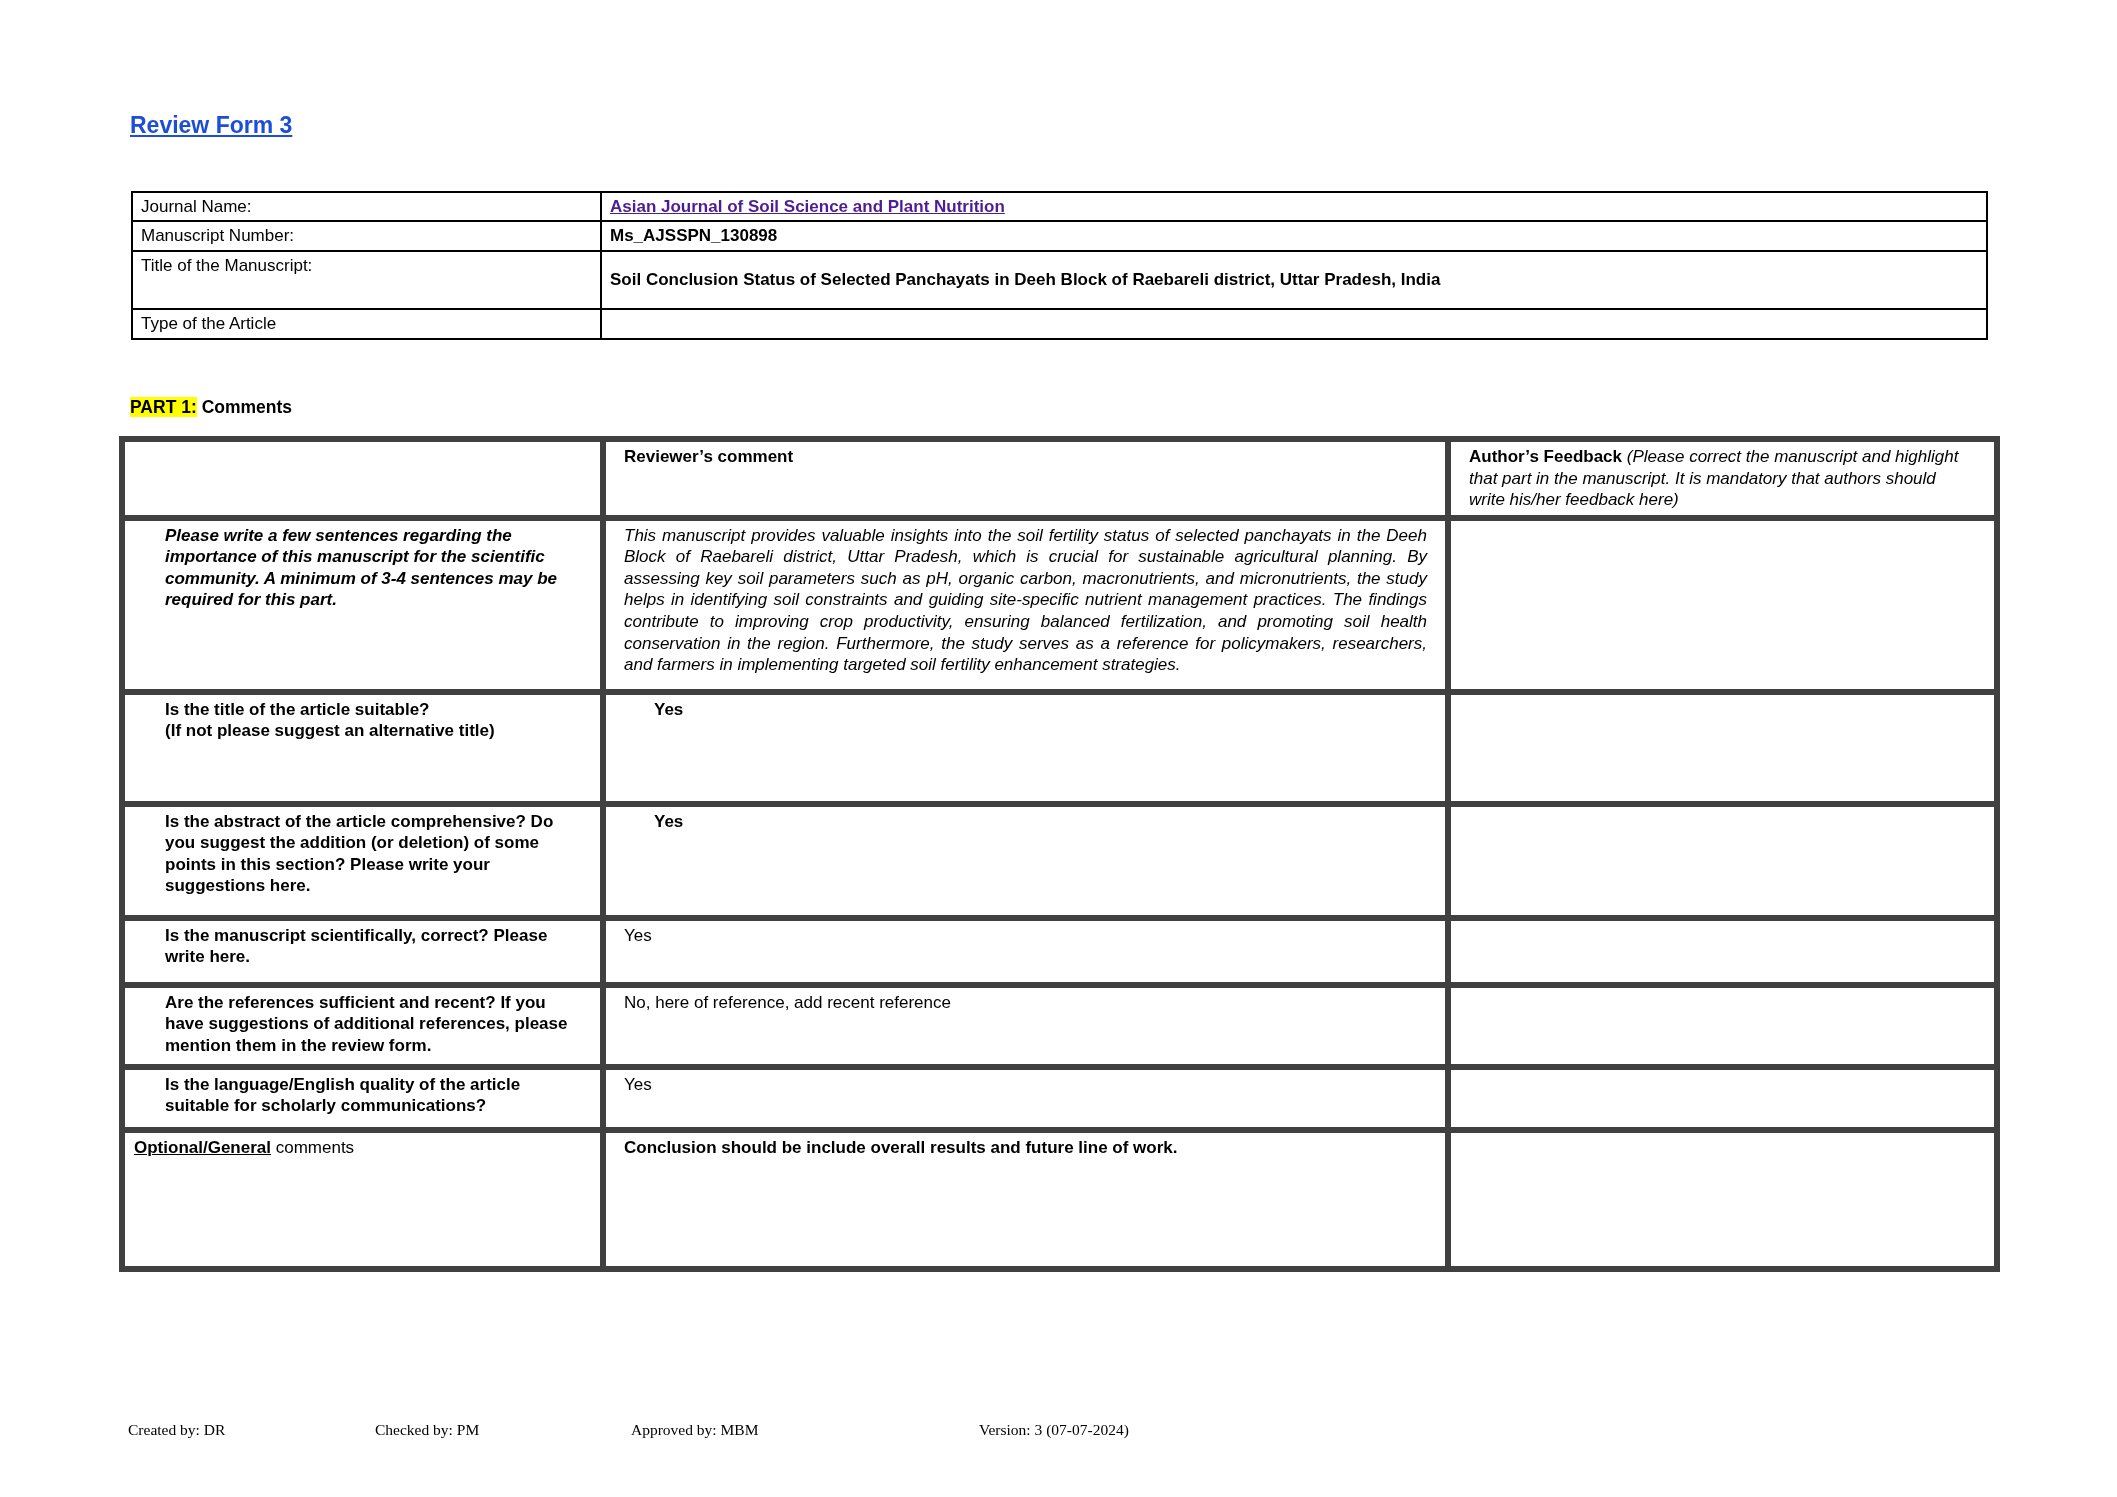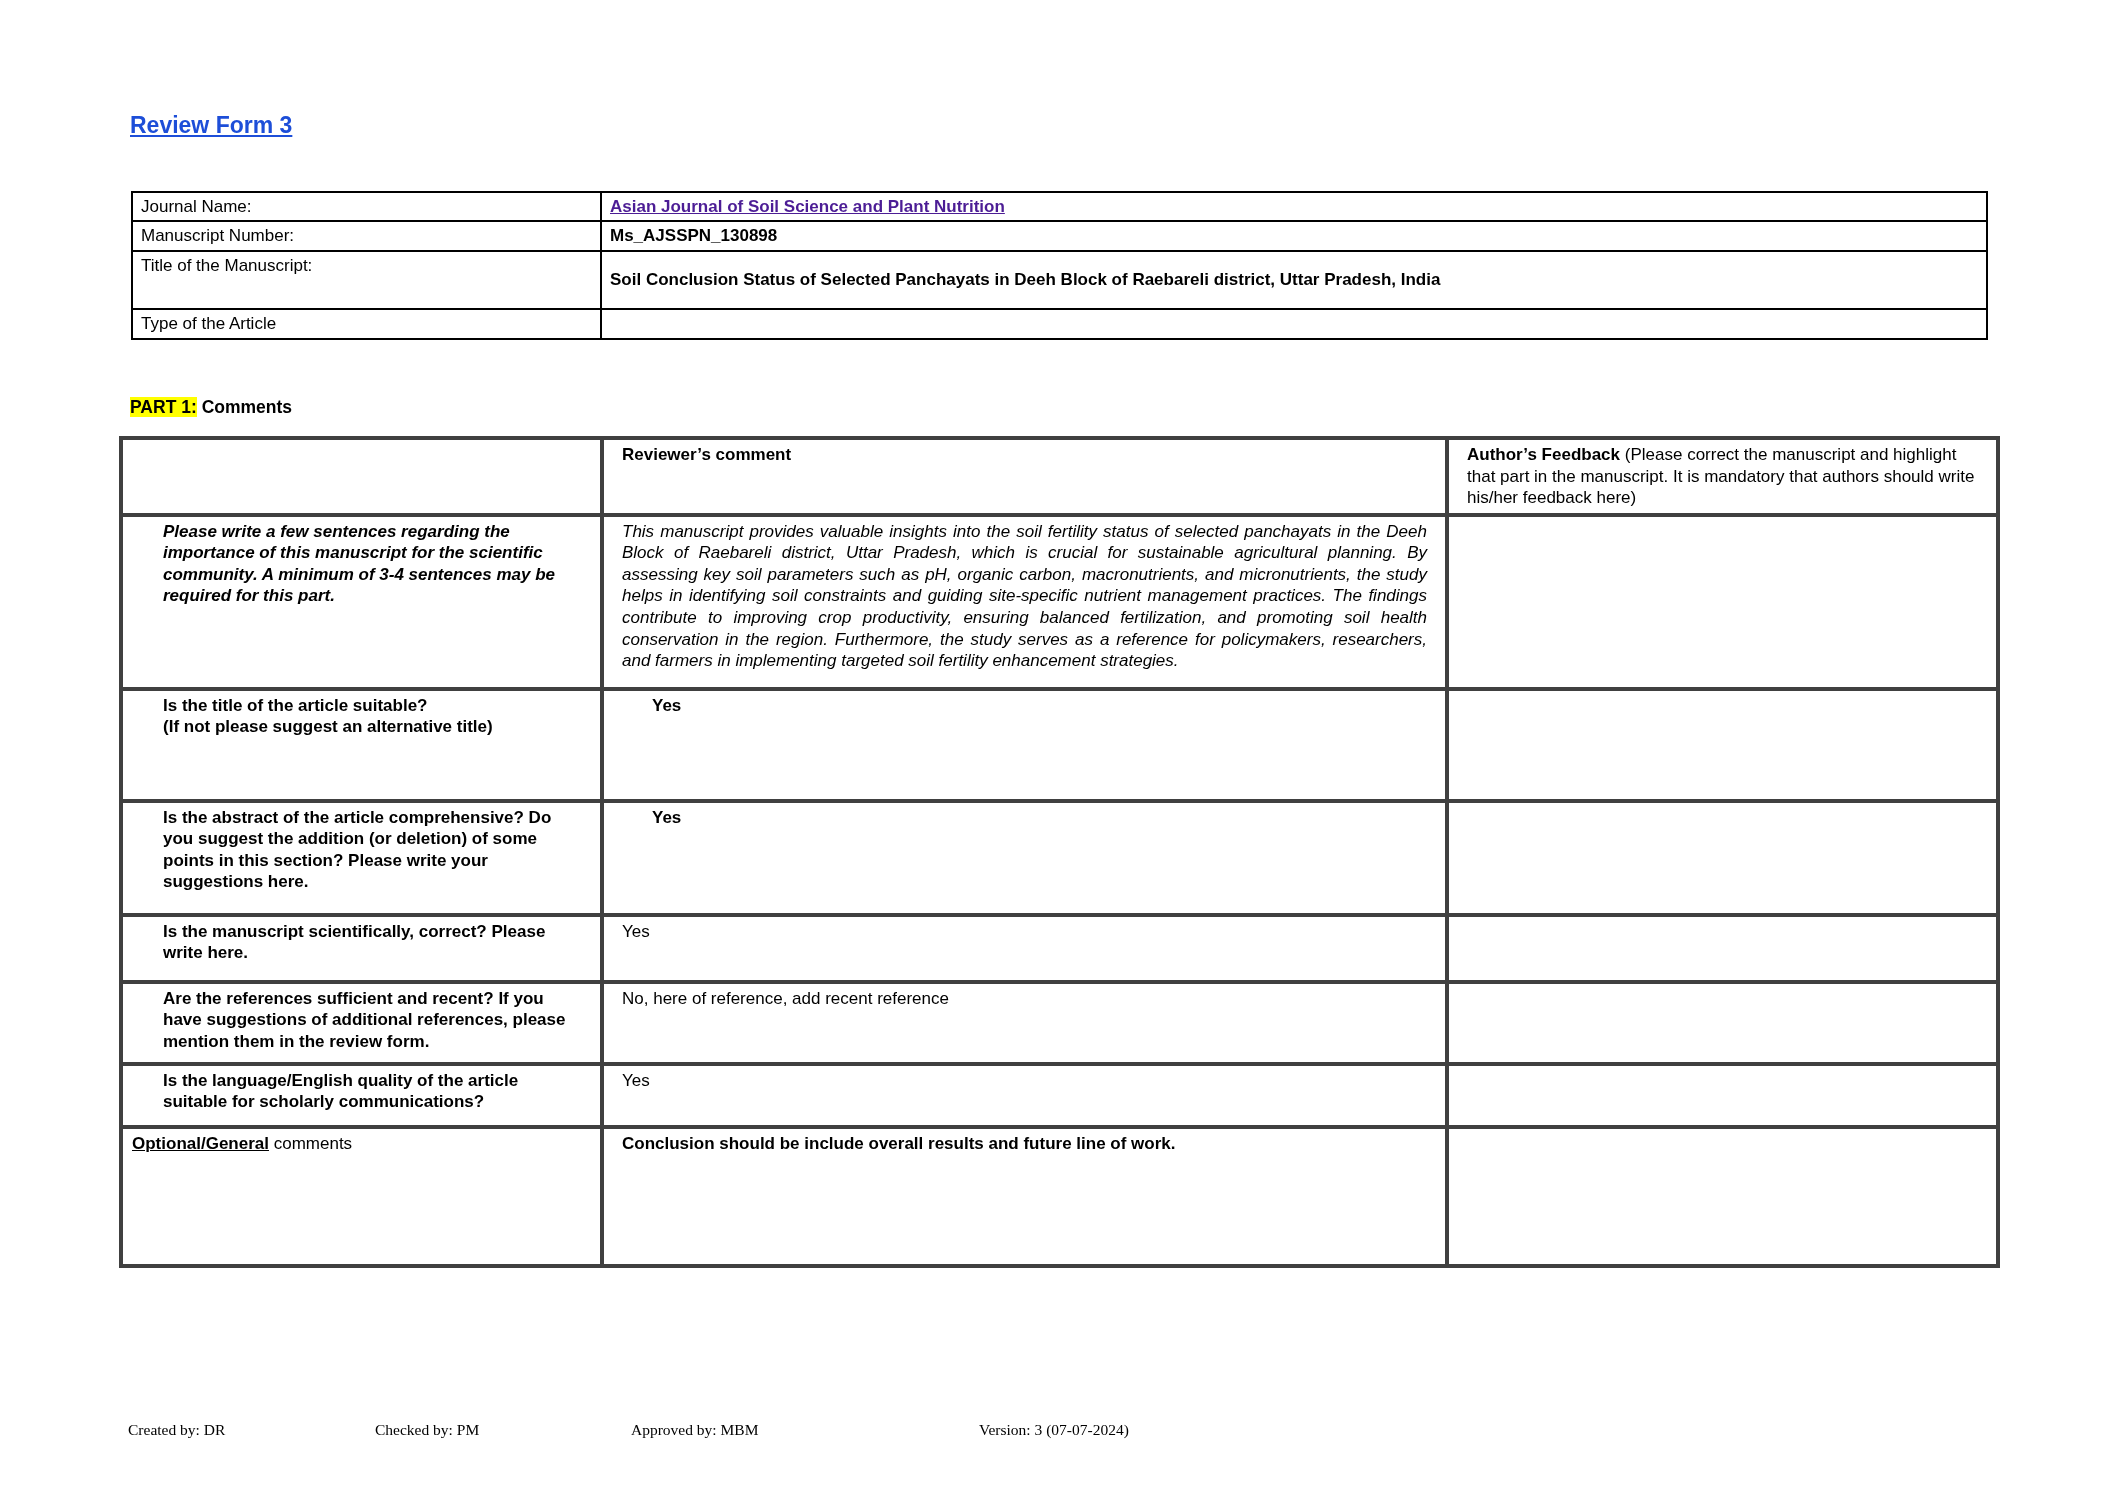--- a/index.html
+++ b/index.html
@@ -67,38 +67,38 @@
   
   table.comments {
     position: absolute;
     left: 119px;
     top: 436px;
     width: 1881px;
     border-collapse: collapse;
     table-layout: fixed;
   }
   table.comments td {
-    border: 4px solid #404040;
+    border: 6px solid #404040;
     vertical-align: top;
     padding: 4px 18px;
     font-size: 17px;
     line-height: 1.27;
   }
   table.comments tr.hrow  td { height: 59px; }
   table.comments tr.row0 td { height: 174px; font-style: italic; }
   table.comments tr.row1 td { height: 112px; }
   table.comments tr.row2 td { height: 114px; }
   table.comments tr.row3 td { height: 67px; }
   table.comments tr.row4 td { height: 82px; }
   table.comments tr.row5 td { height: 63px; }
   table.comments tr.row6 td { height: 139px; margin-top: 29px; }
 
   .hdr-reviewer { font-weight: bold; }
   .hdr-author-bold { font-weight: bold; }
-  .hdr-author-italic { }
+  .hdr-author-italic { font-style: italic; }
 
   .qcell { font-weight: bold; padding-left: 40px !important; white-space: pre-line; }
   .qcell-noindent { padding-left: 9px !important; }
   .q-bold-underline { font-weight: bold; text-decoration: underline; }
 
   .ans-justify { text-align: justify; }
   .ans-strong-indent { font-weight: bold; padding-left: 48px !important; }
   .ans-strong { font-weight: bold; }
 
   

